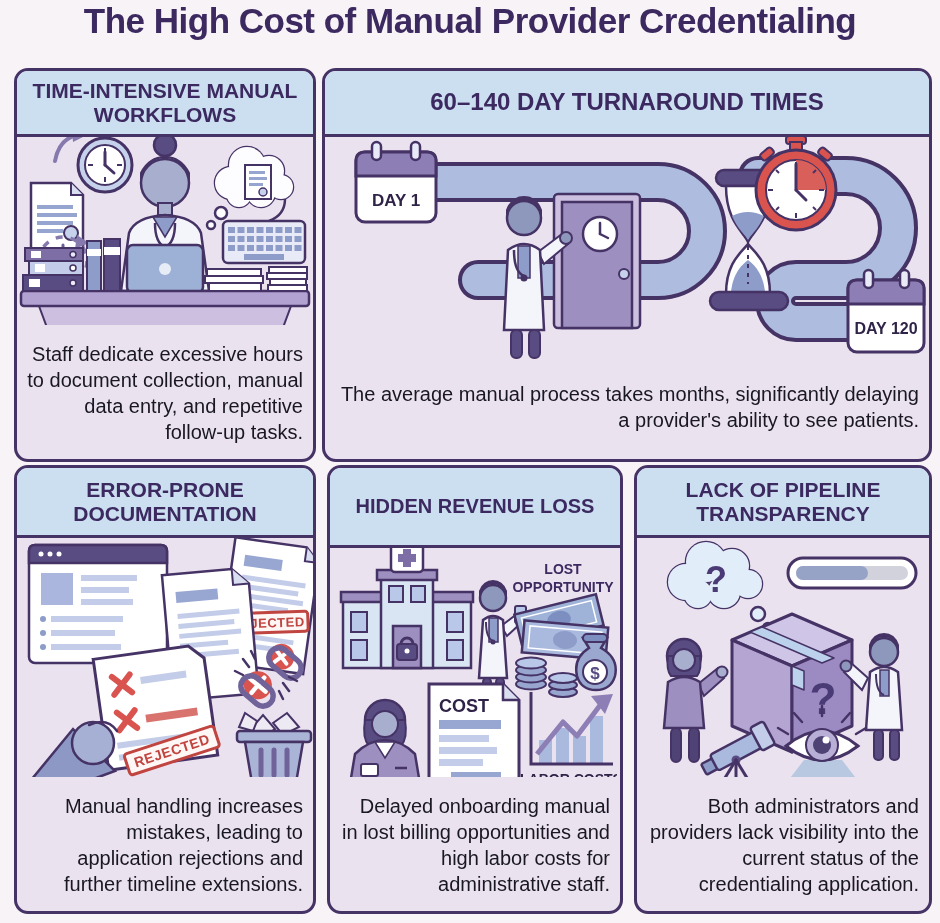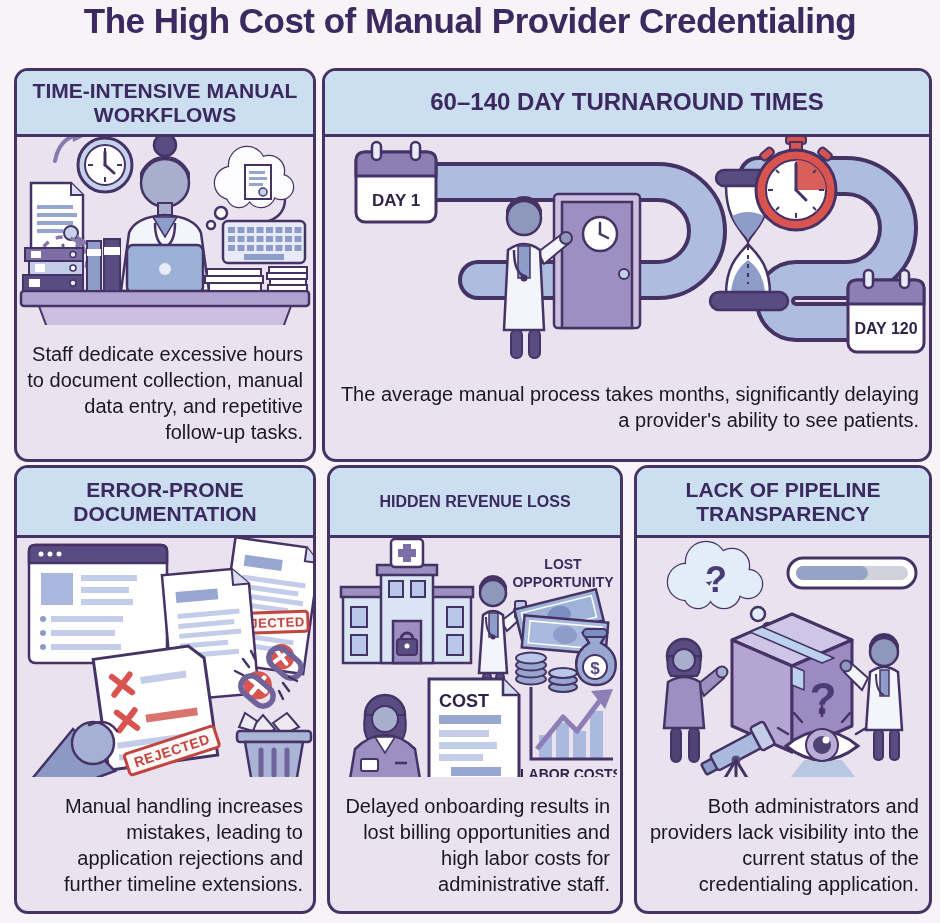--- a/index.html
+++ b/index.html
@@ -36,21 +36,21 @@
     font-size:20px;line-height:1.3;padding:16px 10px 14px 10px;
   }
   #p1{left:14px;top:68px;width:296px;height:388px;}
   #p2{left:322px;top:68px;width:604px;height:388px;}
   #p3{left:14px;top:465px;width:296px;height:443px;}
   #p4{left:327px;top:465px;width:290px;height:443px;}
   #p5{left:634px;top:465px;width:292px;height:443px;}
   #p1 .panel-header{height:66px;font-size:21px;}
   #p2 .panel-header{height:66px;font-size:24px;}
   #p3 .panel-header{height:70px;font-size:21px;}
-  #p4 .panel-header{height:70px;font-size:16px;}
+  #p4 .panel-header{height:80px;font-size:20px;}
   #p5 .panel-header{height:70px;font-size:21px;}
   #p2 .panel-text{font-size:20px;padding-bottom:26px;}
   svg text{font-family:"Liberation Sans",sans-serif;}
 </style>
 </head>
 <body>
 
 <div class="page">
 
   <div class="main-title">The High Cost of Manual Provider Credentialing</div>
@@ -513,21 +513,21 @@
             <rect x="240" y="200" width="13" height="28"></rect>
             <rect x="257" y="180" width="13" height="48"></rect>
           </g>
           <path d="M198,156 V228 H280" fill="none" stroke="#463366" stroke-width="3"></path>
           <path d="M204,218 L230,186 L244,200 L268,168" fill="none" stroke="#8d7fb5" stroke-width="5" stroke-linejoin="round"></path>
           <polygon points="258,160 280,158 272,178" fill="#8d7fb5"></polygon>
         </g>
         <text x="238" y="248" text-anchor="middle" font-size="14" font-weight="bold" fill="#2f2347">LABOR COSTS</text>
       </svg>
     </div>
-    <div class="panel-text">Delayed onboarding results in lost billing opportunities and high labor costs for administrative staff.</div>
+    <div class="panel-text">Delayed onboarding manual in lost billing opportunities and high labor costs for administrative staff.</div>
   </div>
 
   <div class="panel" id="p5">
     <div class="panel-header">LACK OF PIPELINE TRANSPARENCY</div>
     <div class="panel-art">
       <svg width="286" height="256" viewBox="0 0 286 256">
 
         <g>
           <g stroke="#463366" stroke-width="2.5" fill="#e2edfa">
             <circle cx="46" cy="52" r="18"></circle>

